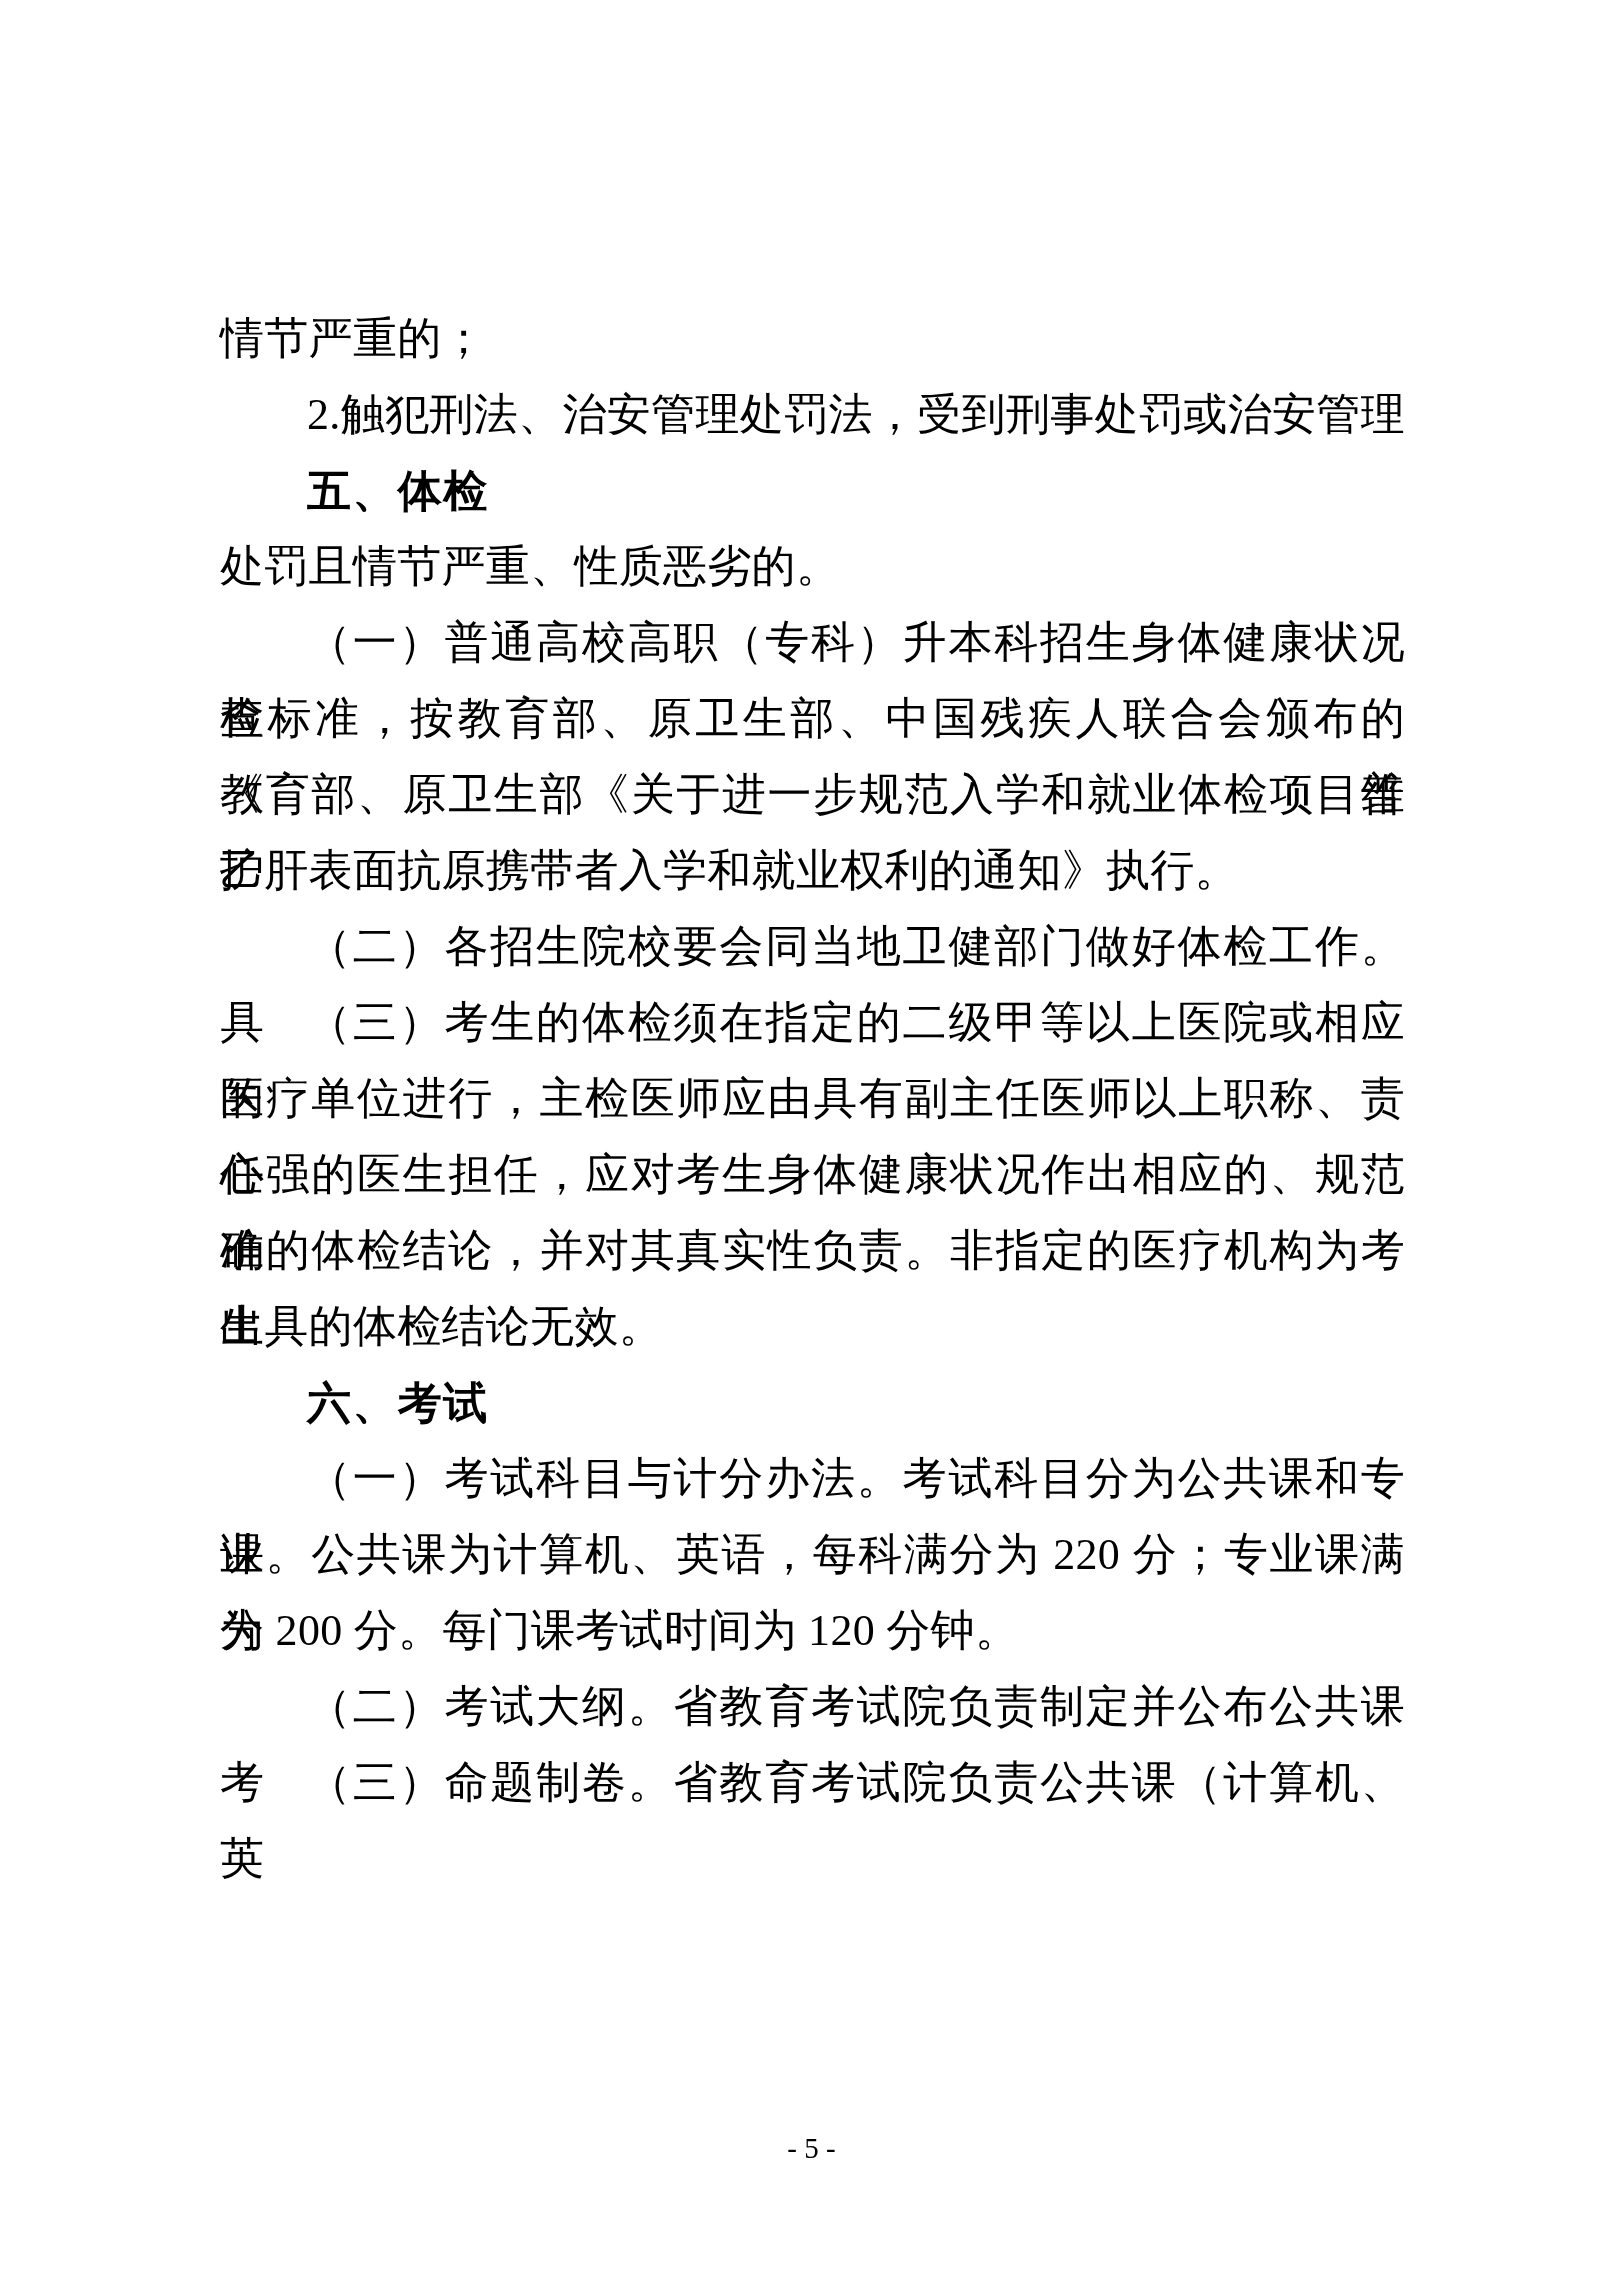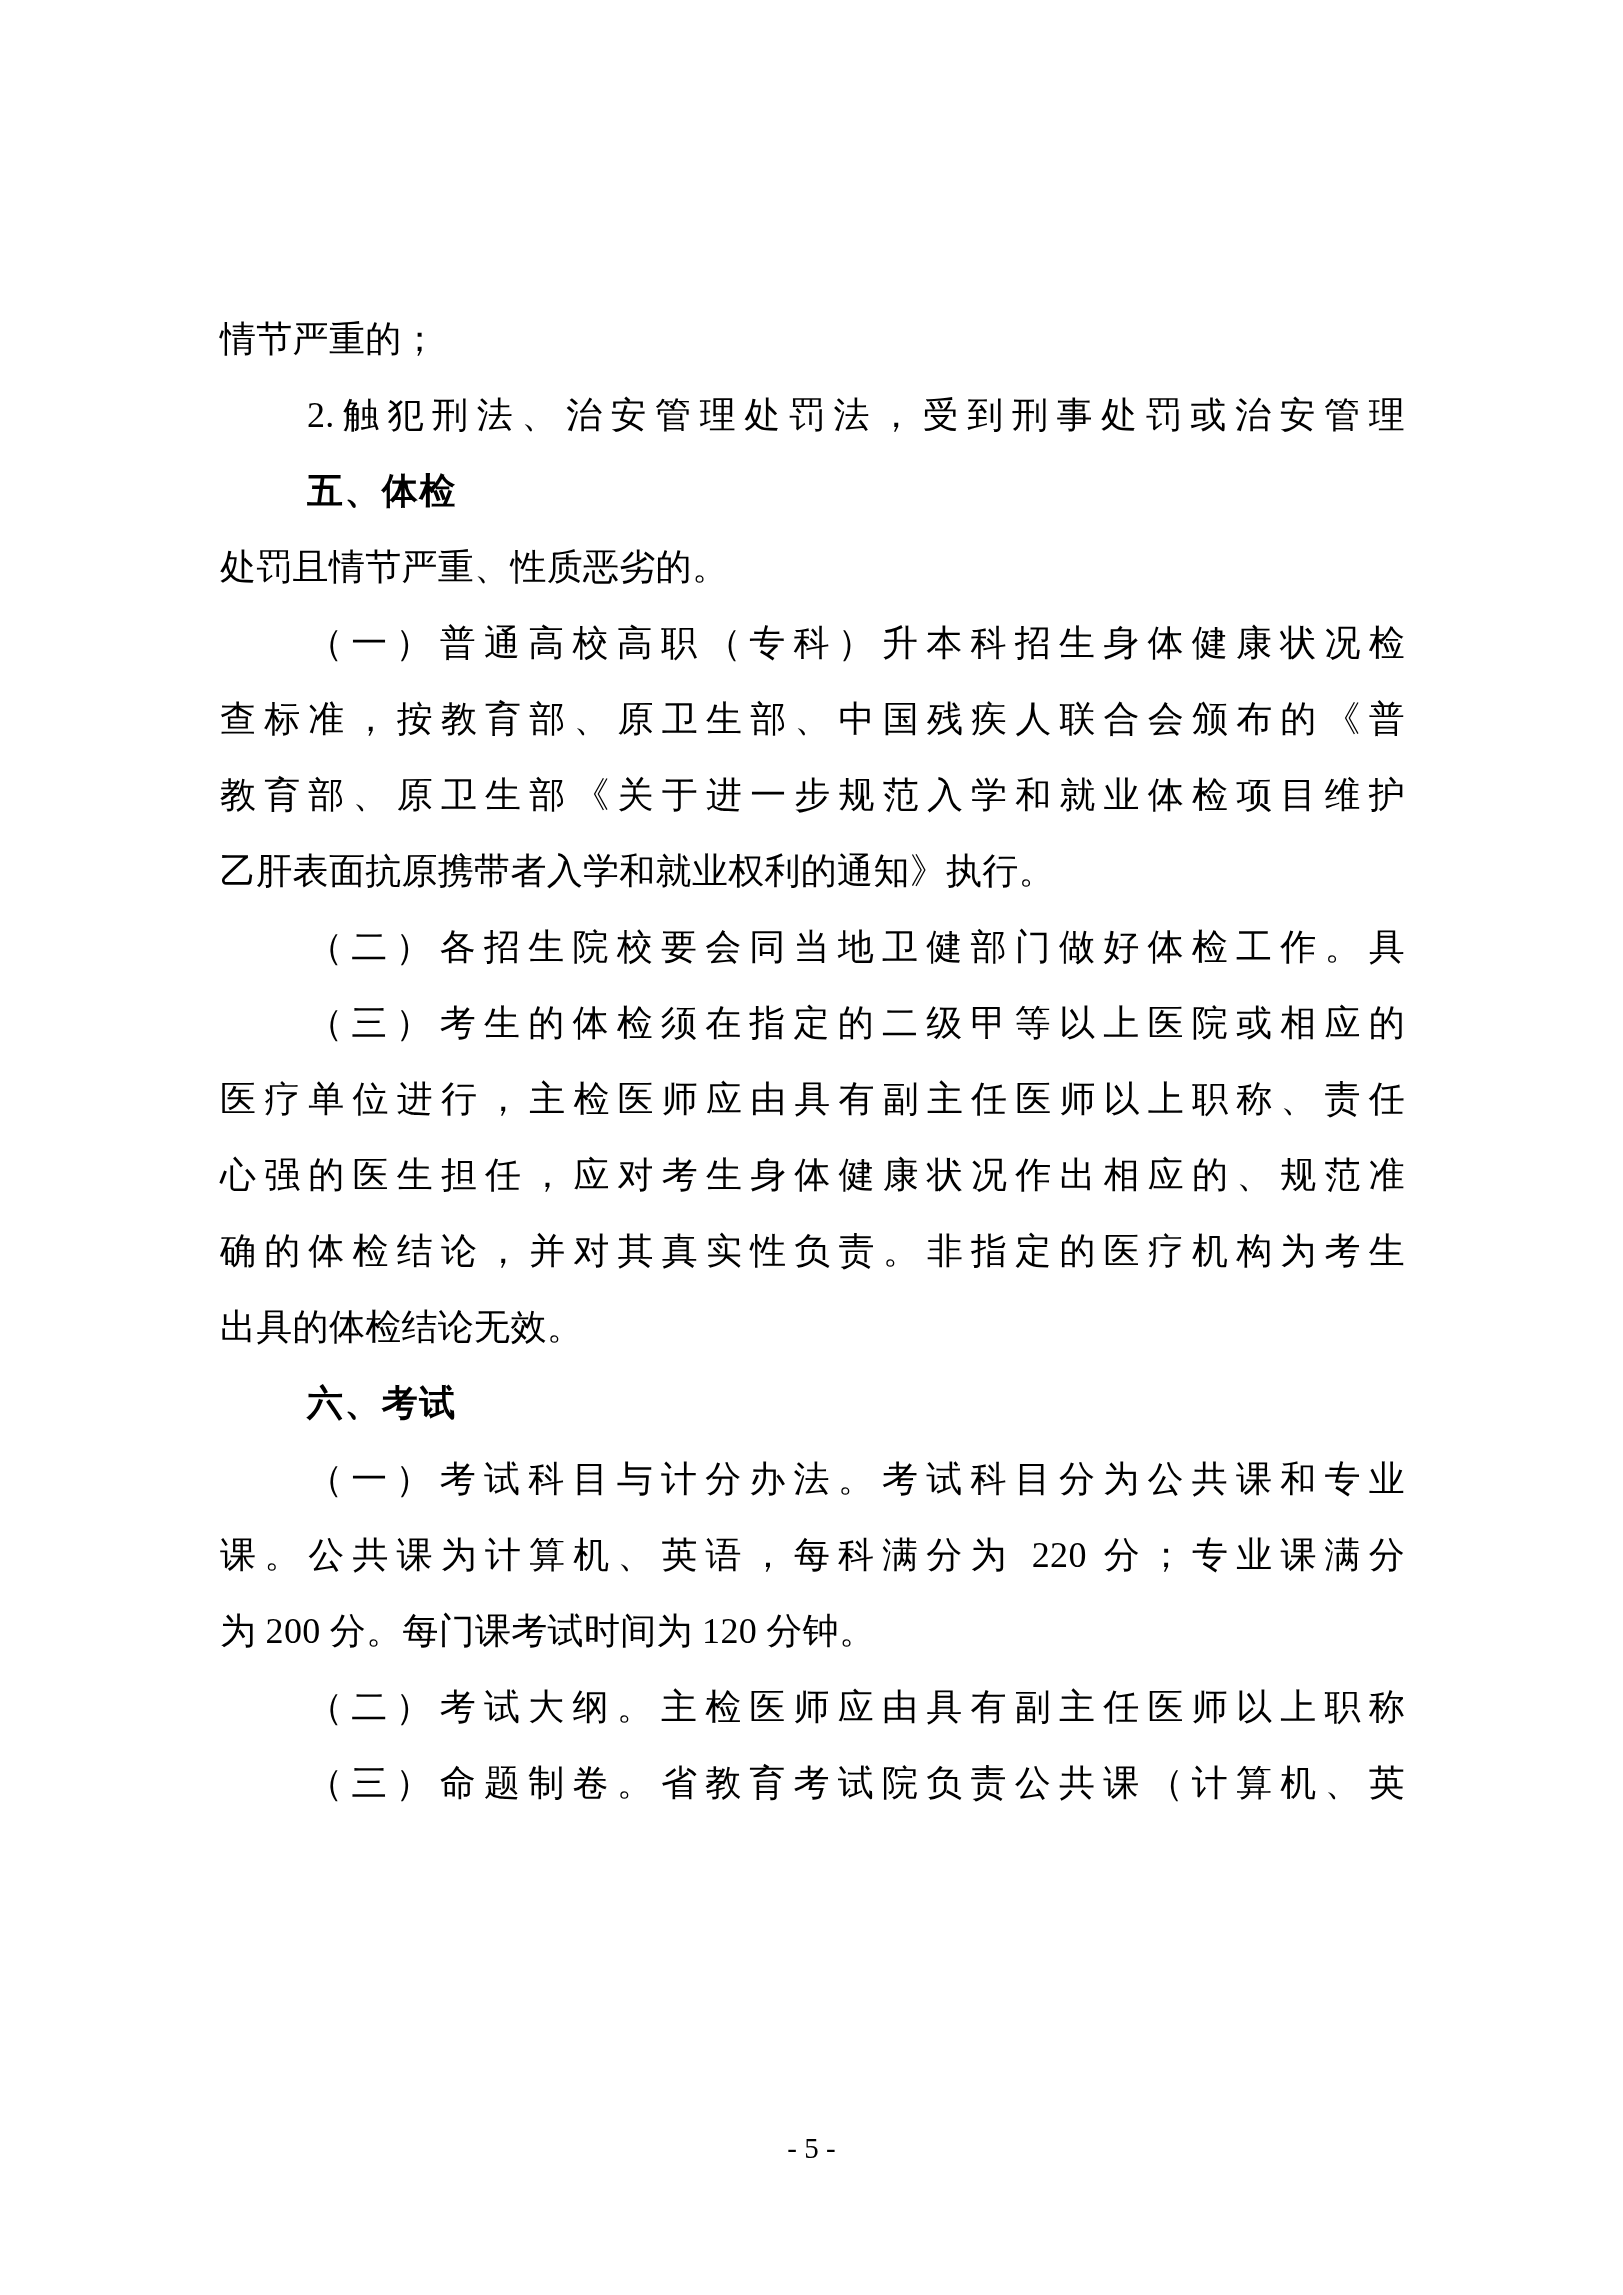--- a/index.html
+++ b/index.html
@@ -16,21 +16,21 @@
     font-family: "Liberation Serif", serif;
     overflow: hidden;
   }
   .text-block {
     position: absolute;
     left: 220px;
     top: 301px;
     width: 1185px;
   }
   .line {
-    font-size: 36px;
+    font-size: 44px;
     line-height: 76px;
     height: 76px;
     white-space: nowrap;
     text-align: left;
     letter-spacing: 0.3px;
   }
   .line.fill {
     white-space: normal;
     text-align: justify;
     text-align-last: justify;
@@ -73,18 +73,18 @@
       <div class="line indent fill">（二）各招生院校要会同当地卫健部门做好体检工作。具</div>
       <div class="line indent fill">（三）考生的体检须在指定的二级甲等以上医院或相应的</div>
       <div class="line fill">医疗单位进行，主检医师应由具有副主任医师以上职称、责任</div>
       <div class="line fill">心强的医生担任，应对考生身体健康状况作出相应的、规范准</div>
       <div class="line fill">确的体检结论，并对其真实性负责。非指定的医疗机构为考生</div>
       <div class="line">出具的体检结论无效。</div>
       <div class="line indent heading">六、考试</div>
       <div class="line indent fill">（一）考试科目与计分办法。考试科目分为公共课和专业</div>
       <div class="line fill">课。公共课为计算机、英语，每科满分为 220 分；专业课满分</div>
       <div class="line">为 200 分。每门课考试时间为 120 分钟。</div>
-      <div class="line indent fill">（二）考试大纲。主检医师应由具有副主任医师以上职称</div>
+      <div class="line indent fill">（二）考试大纲。省教育考试院负责制定并公布公共课考</div>
       <div class="line indent fill">（三）命题制卷。省教育考试院负责公共课（计算机、英</div>
     </div>
   <div class="page-number">- 5 -</div>
 </div>
 
 
 </body></html>

